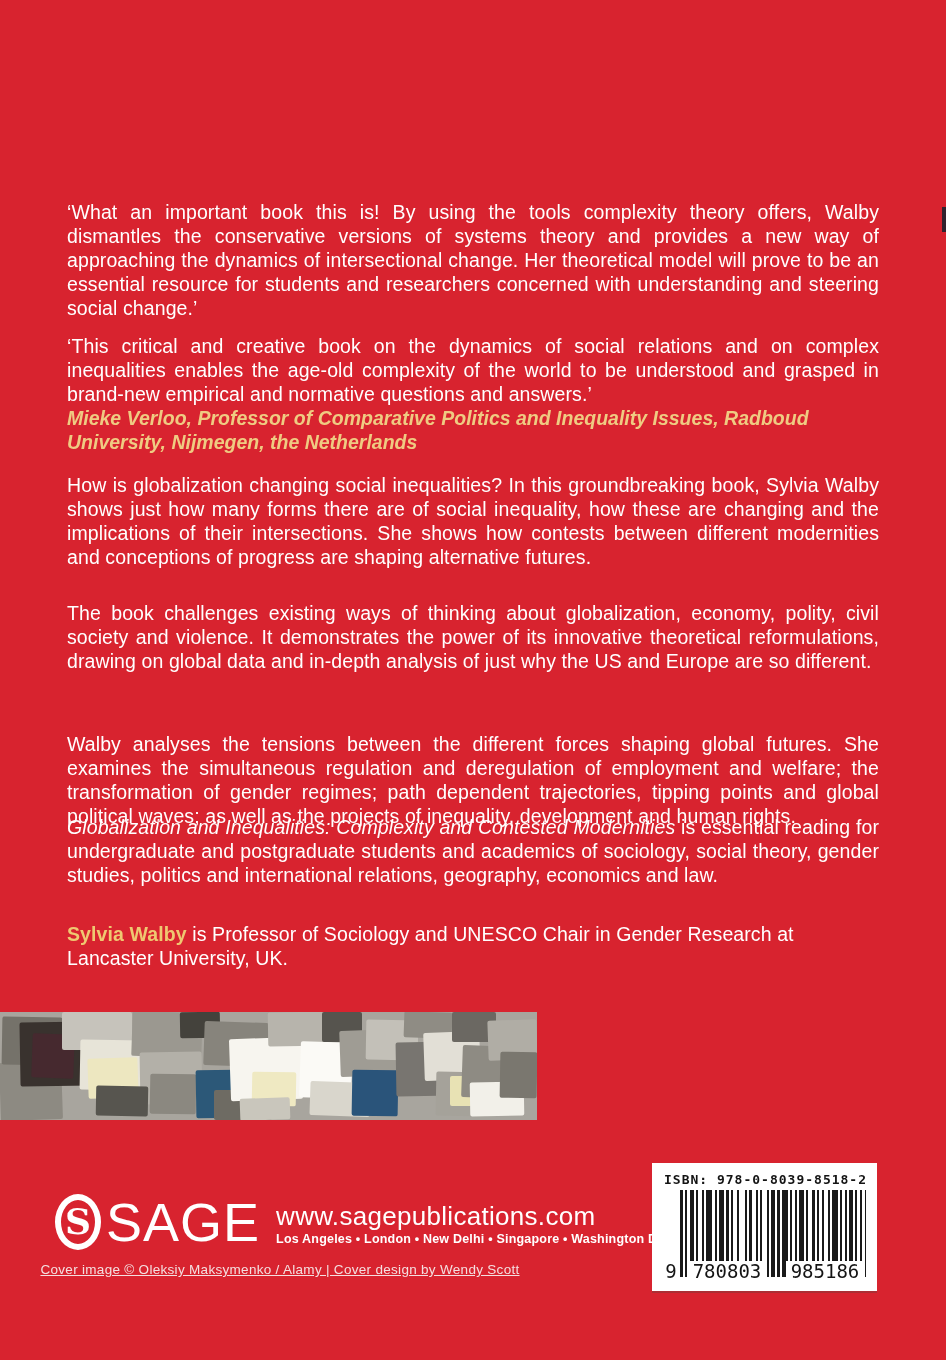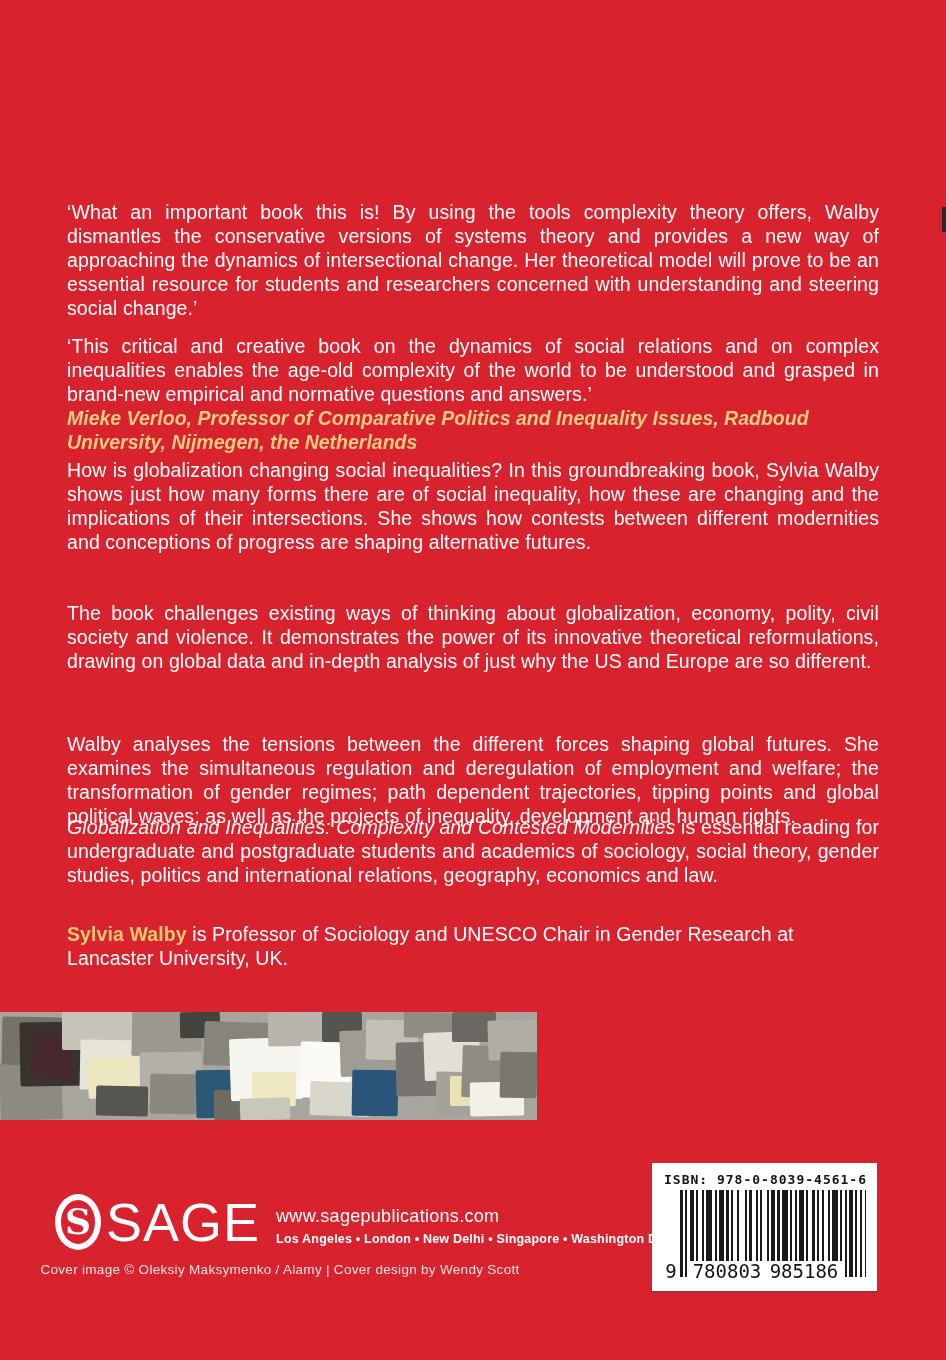--- a/index.html
+++ b/index.html
@@ -68,30 +68,31 @@
     margin-top: -2px;
   }
   .sage-word {
     font-size: 54px;
     line-height: 1;
     letter-spacing: 1px;
     margin-left: 5px;
     font-weight: normal;
   }
   .pub-text { margin-left: 16px; padding-top: 4px; }
-  .pub-site { font-size: 18px; line-height: 28px; letter-spacing: 0.3px; }
+  .pub-site { font-size: 26px; line-height: 28px; letter-spacing: 0.3px; }
   .pub-cities { font-size: 12.5px; font-weight: bold; letter-spacing: 0.2px; margin-top: 2px; }
   .credit {
     position: absolute;
     left: 0; top: 1262px;
     width: 560px;
     text-align: center;
     font-size: 13.5px;
     letter-spacing: 0.3px;
     color: #f4dfe0;
+    text-decoration: underline;
   }
 
   
   .barcode-box {
     position: absolute;
     left: 652px; top: 1163px;
     width: 225px; height: 128px;
     background: #ffffff;
     box-shadow: 0 2px 0 rgba(120,60,60,0.45);
     padding: 9px 12px 6px 12px;
@@ -120,21 +121,21 @@
     height: 21px;
     background: #ffffff;
     font-family: "DejaVu Sans Mono", monospace;
     font-size: 19px;
     line-height: 21px;
     text-align: center;
     white-space: nowrap;
   }
   .bc-left  { left: 0; width: 14px; }
   .bc-g1    { left: 24px;  width: 78px; }
-  .bc-g2    { left: 101px; width: 78px; }
+  .bc-g2    { left: 122px; width: 78px; }
 
   .edge-mark {
     position: absolute;
     right: 0; top: 207px;
     width: 4px; height: 25px;
     background: #33222e;
   }
 </style>
 </head>
 <body>
@@ -146,21 +147,21 @@
 
   <div class="block" style="top:200px">
     <p class="body-text">‘What an important book this is! By using the tools complexity theory offers, Walby dismantles the conservative versions of systems theory and provides a new way of approaching the dynamics of intersectional change. Her theoretical model will prove to be an essential resource for students and researchers concerned with understanding and steering social change.’</p>
   </div>
 
   <div class="block" style="top:334px">
     <p class="body-text">‘This critical and creative book on the dynamics of social relations and on complex inequalities enables the age-old complexity of the world to be understood and grasped in brand-new empirical and normative questions and answers.’</p>
     <p class="attribution">Mieke Verloo, Professor of Comparative Politics and Inequality Issues, Radboud University, Nijmegen, the Netherlands</p>
   </div>
 
-  <p class="block body-text" style="top:458px">How is globalization changing social inequalities?  In this groundbreaking book, Sylvia Walby shows just how many forms there are of social inequality, how these are changing and the implications of their intersections. She shows how contests between different modernities and conceptions of progress are shaping alternative futures.</p>
+  <p class="block body-text" style="top:473px">How is globalization changing social inequalities?  In this groundbreaking book, Sylvia Walby shows just how many forms there are of social inequality, how these are changing and the implications of their intersections. She shows how contests between different modernities and conceptions of progress are shaping alternative futures.</p>
 
   <p class="block body-text" style="top:601px">The book challenges existing ways of thinking about globalization, economy, polity, civil society and violence.  It demonstrates the power of its innovative theoretical reformulations, drawing on global data and in-depth analysis of just why the US and Europe are so different.</p>
 
   <p class="block body-text" style="top:732px">Walby analyses the tensions between the different forces shaping global futures. She examines the simultaneous regulation and deregulation of employment and welfare; the transformation of gender regimes; path dependent trajectories, tipping points and global political waves; as well as the projects of inequality, development and human rights.</p>
 
   <p class="block body-text" style="top:815px"><span class="italic">Globalization and Inequalities: Complexity and Contested Modernities</span><span> is essential reading for undergraduate and postgraduate students and academics of sociology, social theory, gender studies, politics and international relations, geography, economics and law.</span></p>
 
   <p class="block body-text" style="top:922px; text-align:left;"><span class="gold-name">Sylvia Walby</span><span> is Professor of Sociology and UNESCO Chair in Gender Research at Lancaster University, UK.</span></p>
 
 </div>
@@ -212,21 +213,21 @@
   </div>
   <div class="pub-text">
     <div class="pub-site">www.sagepublications.com</div>
     <div class="pub-cities">Los Angeles • London • New Delhi • Singapore • Washington DC</div>
   </div>
 </div>
 
 <div class="credit">Cover image © Oleksiy Maksymenko / Alamy | Cover design by Wendy Scott</div>
 
 <div class="barcode-box">
-  <div class="isbn-label">ISBN: 978-0-8039-4561-6</div>
+  <div class="isbn-label">ISBN: 978-0-8039-8518-2</div>
   <div class="bars-wrap">
     <div class="bars">
         <div style="width: 3px; background: rgb(26, 26, 26);"></div>
         <div style="width: 2px; background: rgb(255, 255, 255);"></div>
         <div style="width: 2px; background: rgb(26, 26, 26);"></div>
         <div style="width: 3px; background: rgb(255, 255, 255);"></div>
         <div style="width: 4px; background: rgb(26, 26, 26);"></div>
         <div style="width: 2px; background: rgb(255, 255, 255);"></div>
         <div style="width: 2px; background: rgb(26, 26, 26);"></div>
         <div style="width: 4px; background: rgb(255, 255, 255);"></div>

